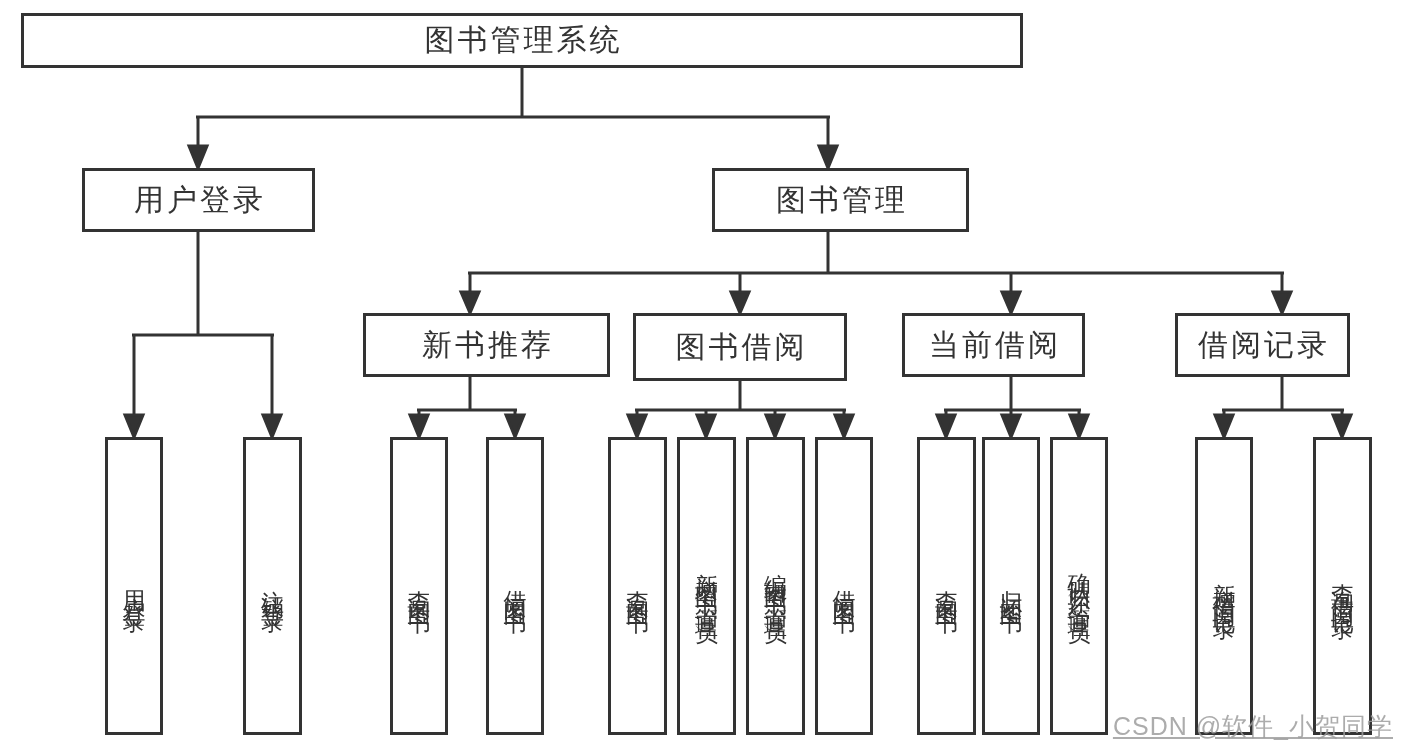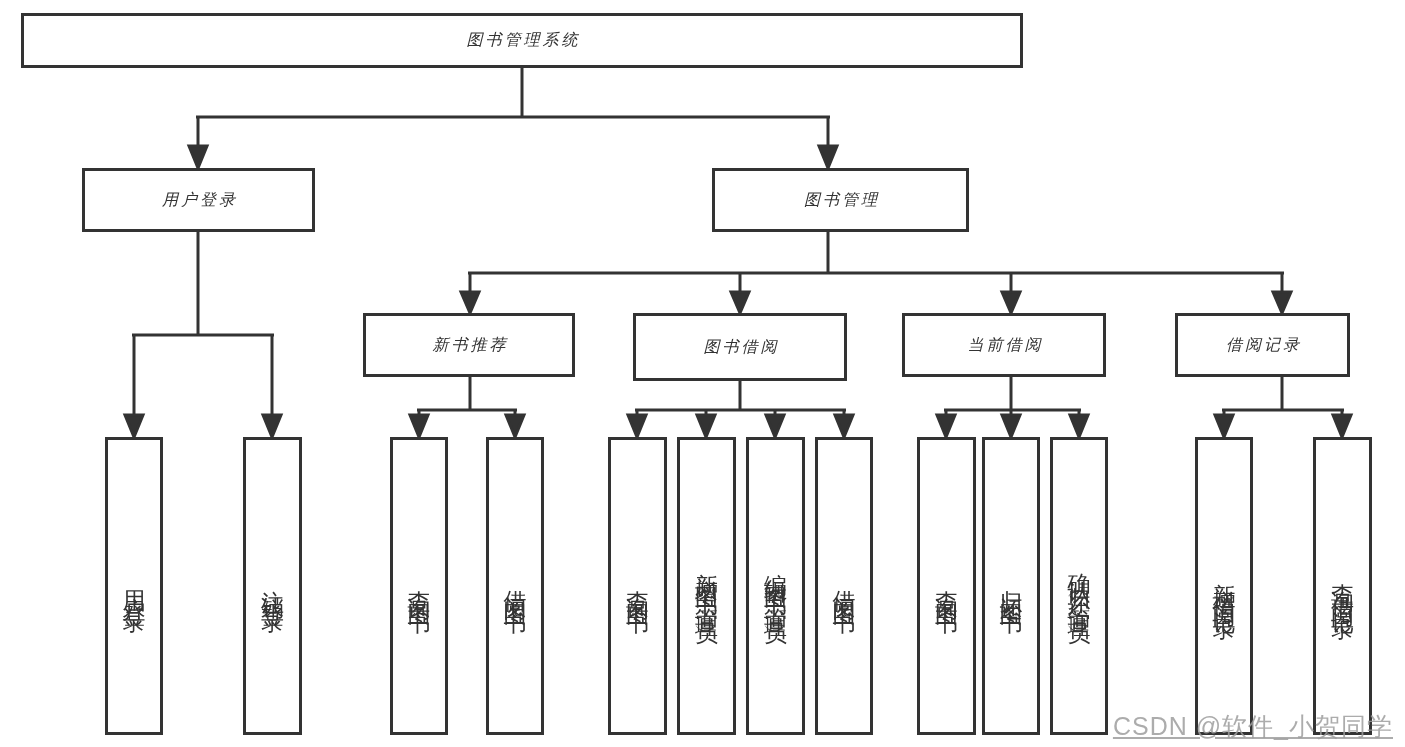--- a/index.html
+++ b/index.html
@@ -23,24 +23,23 @@
     box-sizing: border-box;
     background: #ffffff;
     border: 3px solid #333333;
     color: #333333;
     display: flex;
     align-items: center;
     justify-content: center;
     z-index: 2;
   }
   .hbox {
-    font-size: 16px;
+    font-size: 30px;
     letter-spacing: 3px;
     white-space: nowrap;
-    font-style: italic;
   }
   .hbox span { margin-left: 3px;  }
   .vbox span {
     writing-mode: vertical-rl;
     font-size: 23px;
     letter-spacing: 7px;
     line-height: 1.0;
     white-space: nowrap;
   }
   .watermark {
@@ -126,27 +125,27 @@
     <span>图书管理系统</span>
   </div>
 
   <div class="node hbox" style="left:82px; top:168px; width:233px; height:64px">
     <span>用户登录</span>
   </div>
   <div class="node hbox" style="left:712px; top:168px; width:257px; height:64px">
     <span>图书管理</span>
   </div>
 
-  <div class="node hbox" style="left:363px; top:313px; width:212px; height:64px">
+  <div class="node hbox" style="left:363px; top:313px; width:247px; height:64px">
     <span>新书推荐</span>
   </div>
   <div class="node hbox" style="left:633px; top:313px; width:214px; height:68px">
     <span>图书借阅</span>
   </div>
-  <div class="node hbox" style="left:902px; top:313px; width:204px; height:64px">
+  <div class="node hbox" style="left:902px; top:313px; width:183px; height:64px">
     <span>当前借阅</span>
   </div>
   <div class="node hbox" style="left:1175px; top:313px; width:175px; height:64px">
     <span>借阅记录</span>
   </div>
 
   <div class="node vbox" style="left:105px; top:437px; width:58px; height:298px">
     <span>用户登录</span>
   </div>
   <div class="node vbox" style="left:243px; top:437px; width:59px; height:298px">

